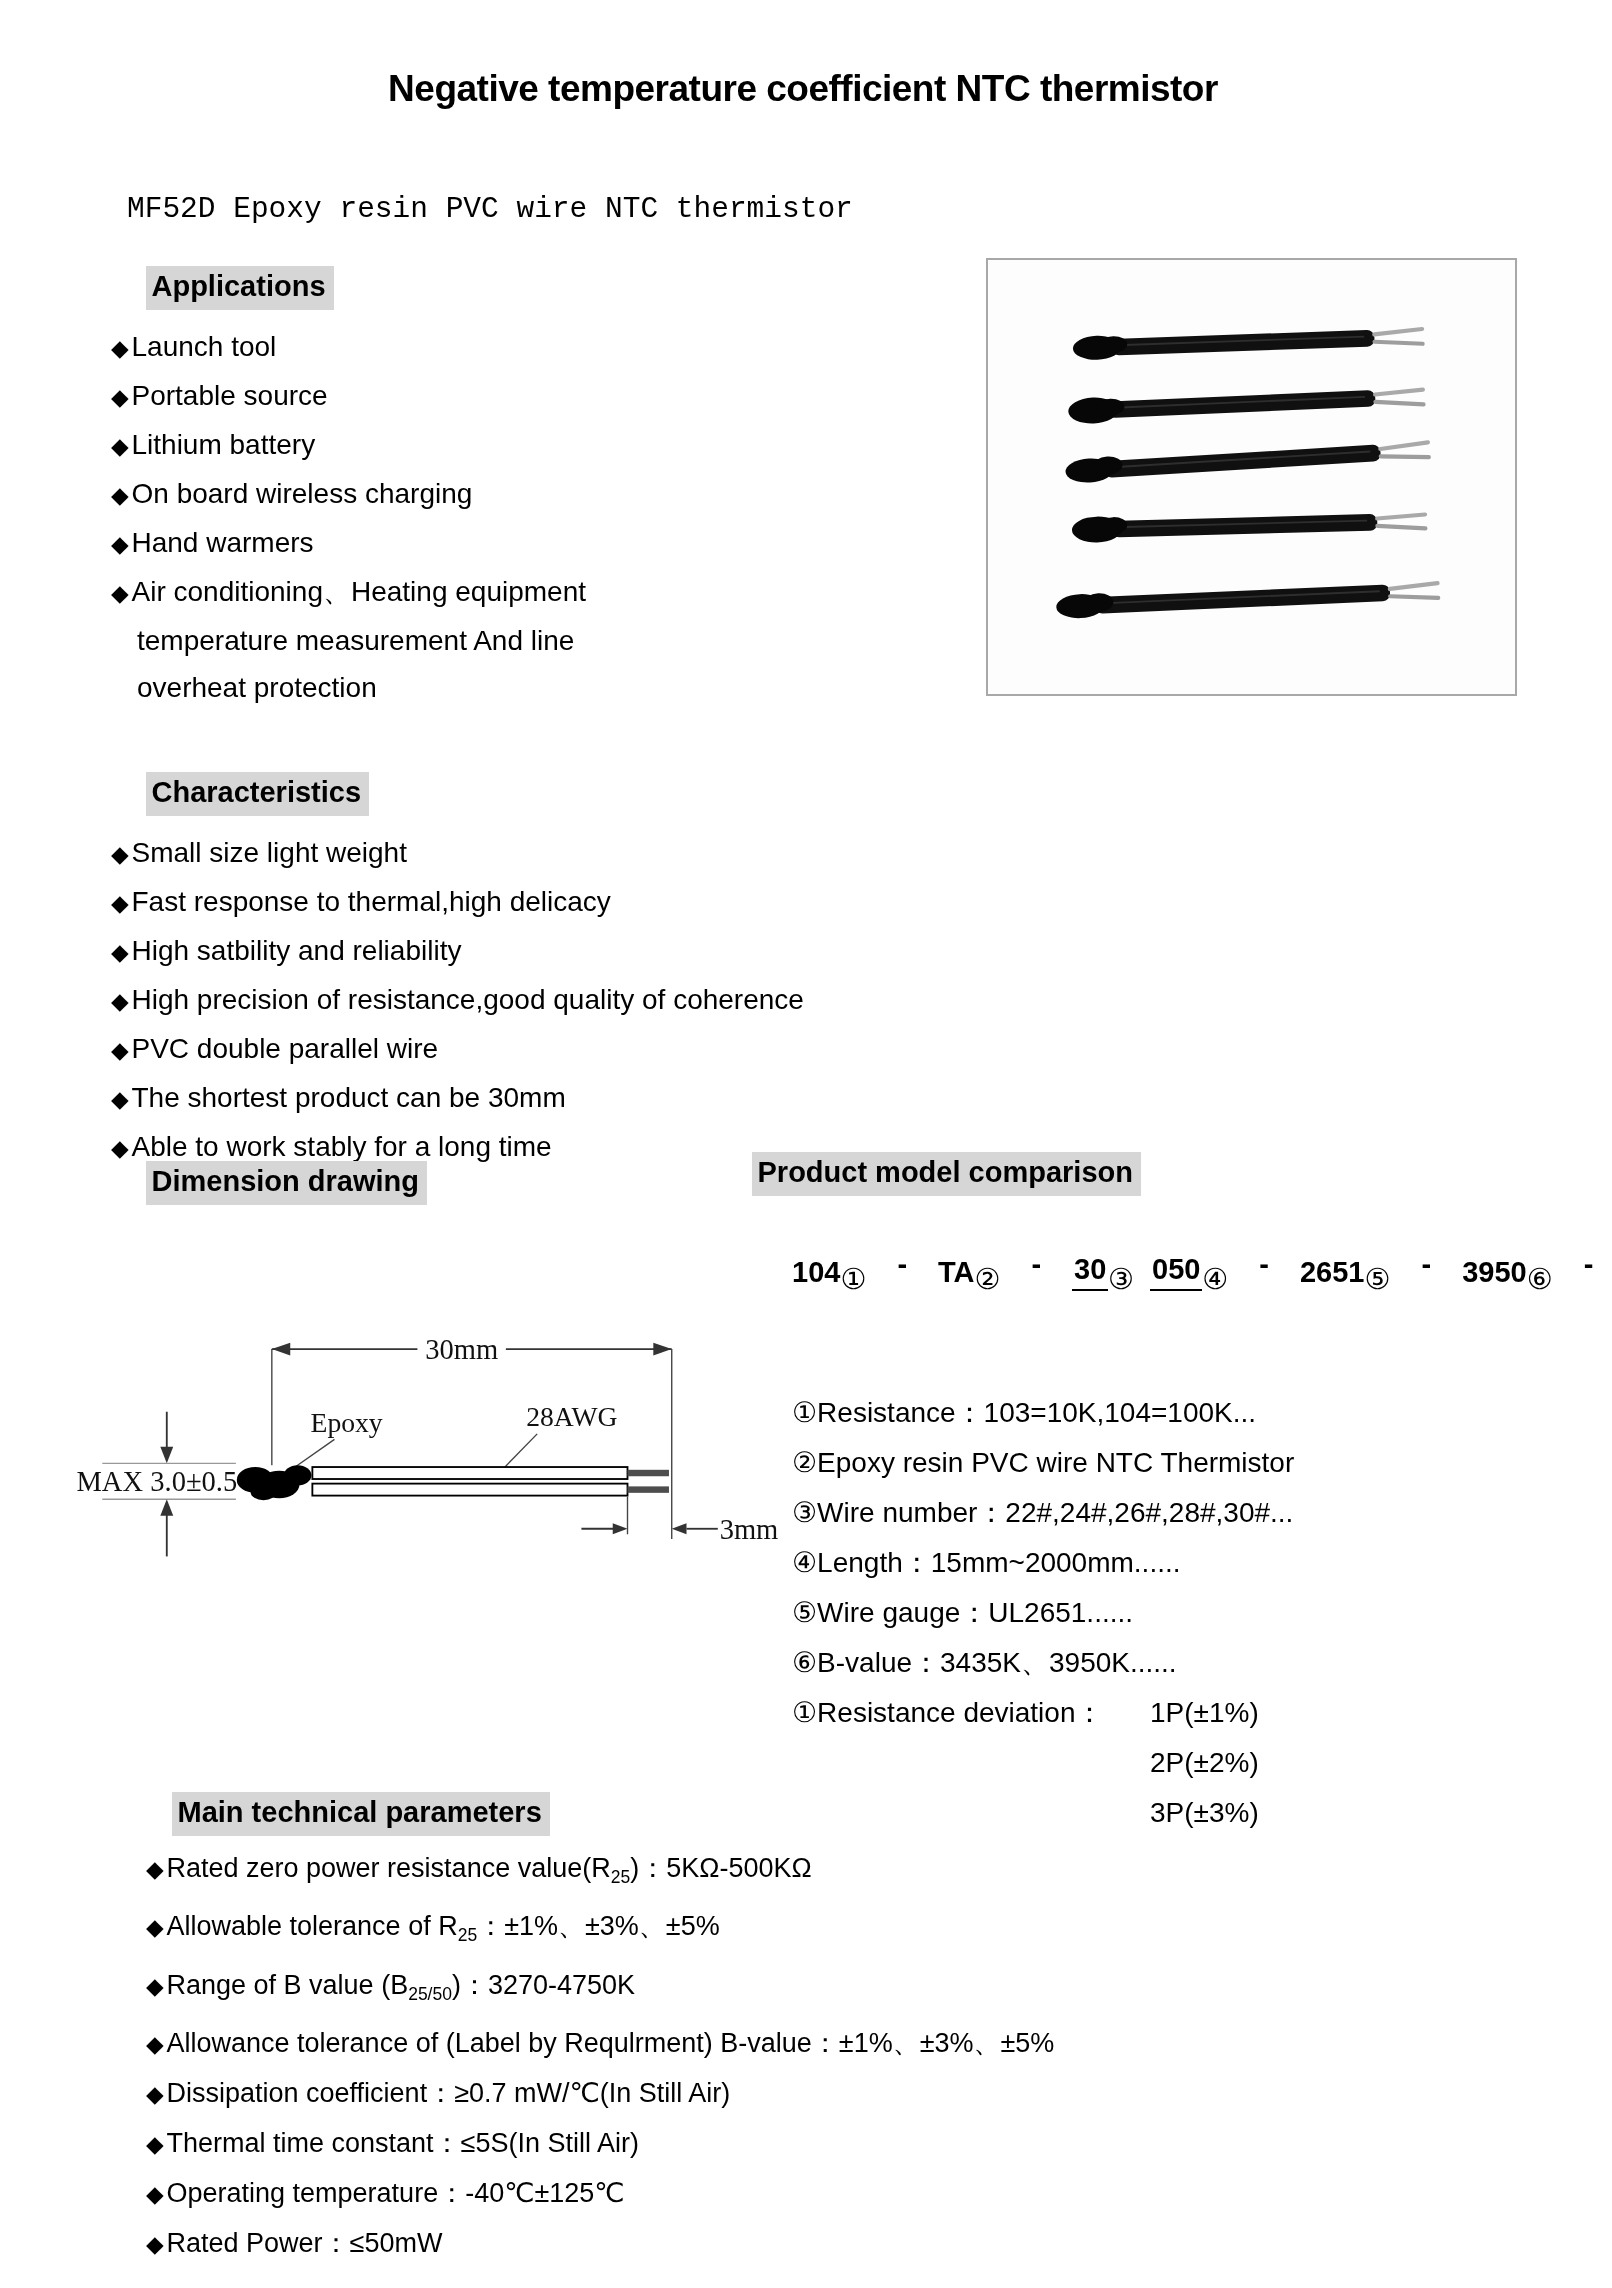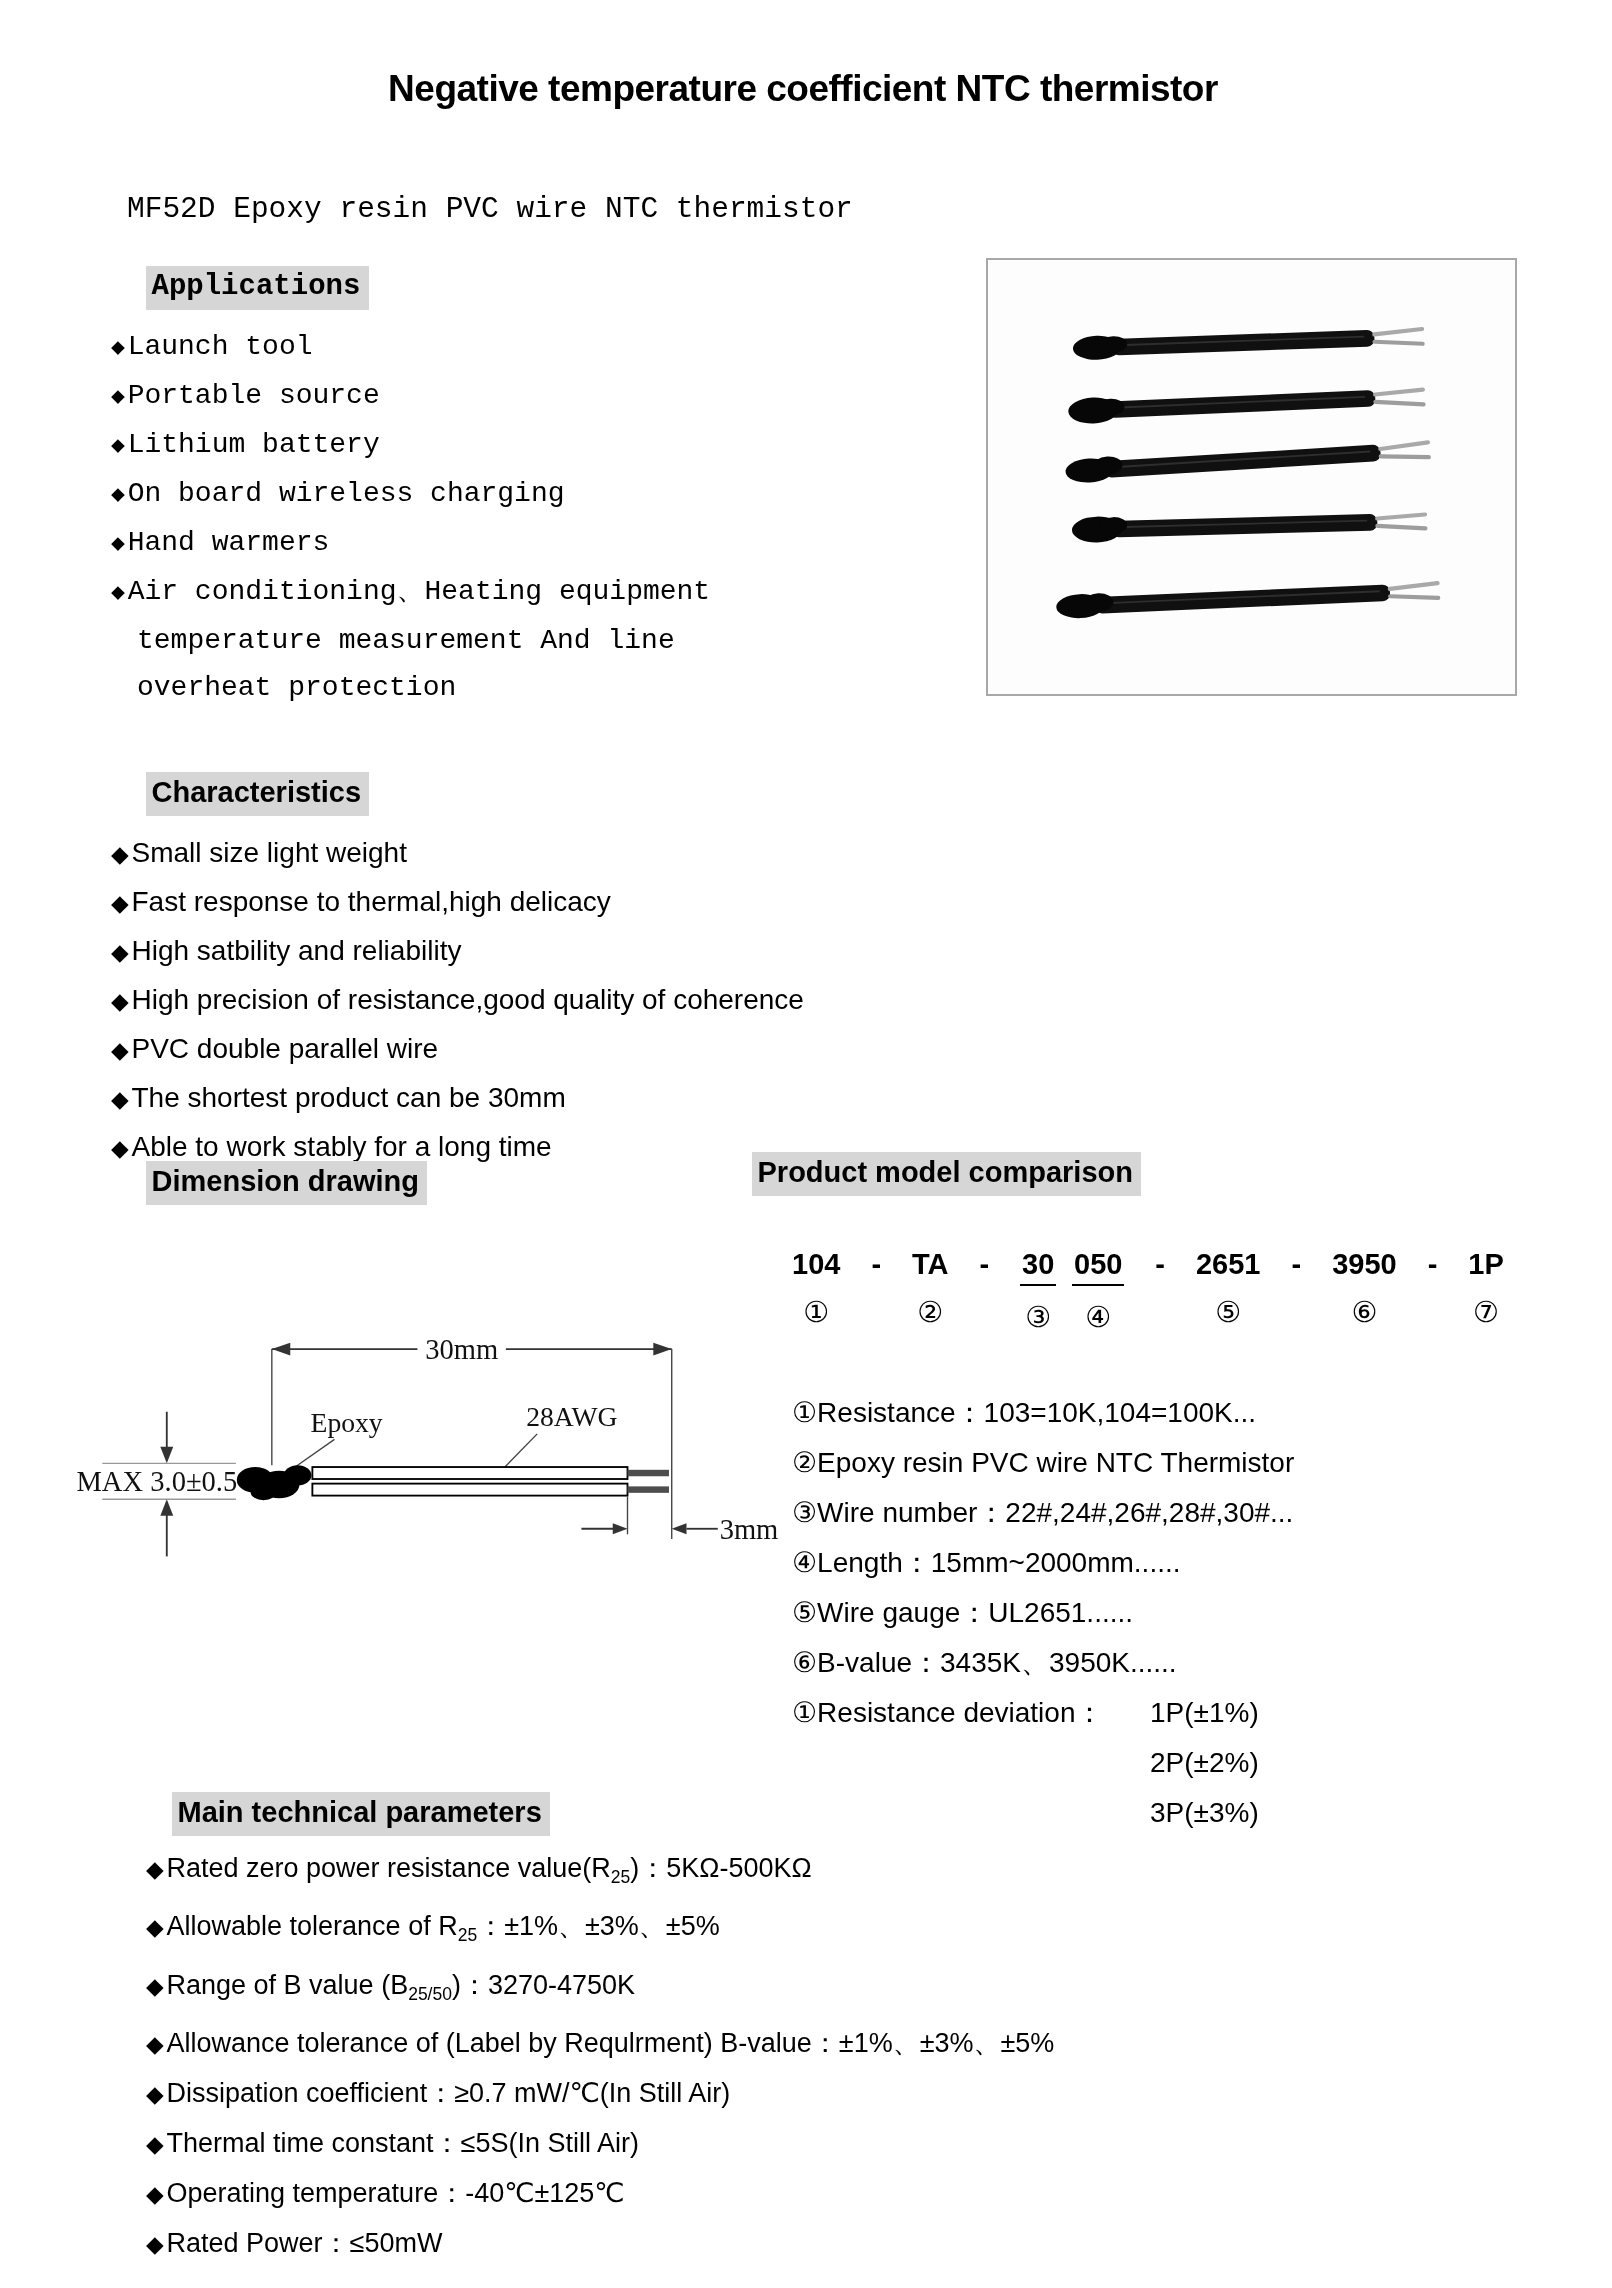--- a/index.html
+++ b/index.html
@@ -11,42 +11,42 @@
   
   .hl{
     display:inline-block;background:#d6d6d6;color:#000;
     font-size:29px;font-weight:bold;line-height:1.15;padding:3.7px 8.3px 6.5px 5.5px;
     white-space:nowrap;
   }
   
   #page-title{top:68px;left:0;right:6px;text-align:center;font-size:37px;font-weight:bold;letter-spacing:-0.5px;}
   #page-subtitle{top:192px;left:127px;font-size:29.5px;font-family:Liberation Mono, monospace;}
   
-  #sec-applications{top:266px;left:111px;font-family:Liberation Mono, monospace;}
+  #sec-applications{top:266px;left:111px;}
   #sec-characteristics{top:772px;left:111px;}
   #sec-applications .hl,#sec-characteristics .hl{margin-left:35px;}
   .blist{margin-top:13px;}
   .li{font-size:28px;line-height:47px;white-space:nowrap;}
   .li .dia{font-size:23px;margin-right:2.8px;}
   .li.cont{padding-left:26px;}
   
   #product-photo{left:986px;top:258px;width:531px;height:438px;border:2.8px solid #a8a8a8;background:#fdfdfd;box-sizing:border-box;}
   
   #heading-dimension{top:1152px;left:146px;margin-top:9px;}
   #dim-svg{left:74px;top:1315px;}
   .dimtext{font-family:"Liberation Serif", "DejaVu Serif", serif;font-size:31px;fill:#111;}
   .dimtext.small{font-size:30px;}
   .dln{stroke:#333;stroke-width:2;fill:none;}
   .dlnthin{stroke:#444;stroke-width:1.5;fill:none;}
   .dtick{stroke:#999;stroke-width:1.5;}
   .darrow{fill:#333;}
   
   #heading-model{top:1152px;left:752px;}
   #model-row{top:1248px;left:792px;display:flex;align-items:flex-start;gap:31px;}
-  .mcol{display:flex;flex-direction:column;align-items:center;justify-content:space-between;}
+  .mcol{display:flex;flex-direction:row;align-items:center;justify-content:space-between;}
   .mcode{font-size:29px;font-weight:bold;white-space:nowrap;}
   .munder{border-bottom:2.8px solid #000;padding:0 1.8px 2.8px;}
   .mdash{font-size:29px;font-weight:bold;}
   .mcirc{font-size:29px;font-weight:400;margin-top:14px;}
   .tight{margin-left:-14.8px;}
   #model-details{top:1388px;left:792px;}
   .dli{font-size:28px;line-height:50px;white-space:nowrap;}
   .dev-label{display:inline-block;width:358px;}
   .dev-extra{padding-left:358px;}
   

